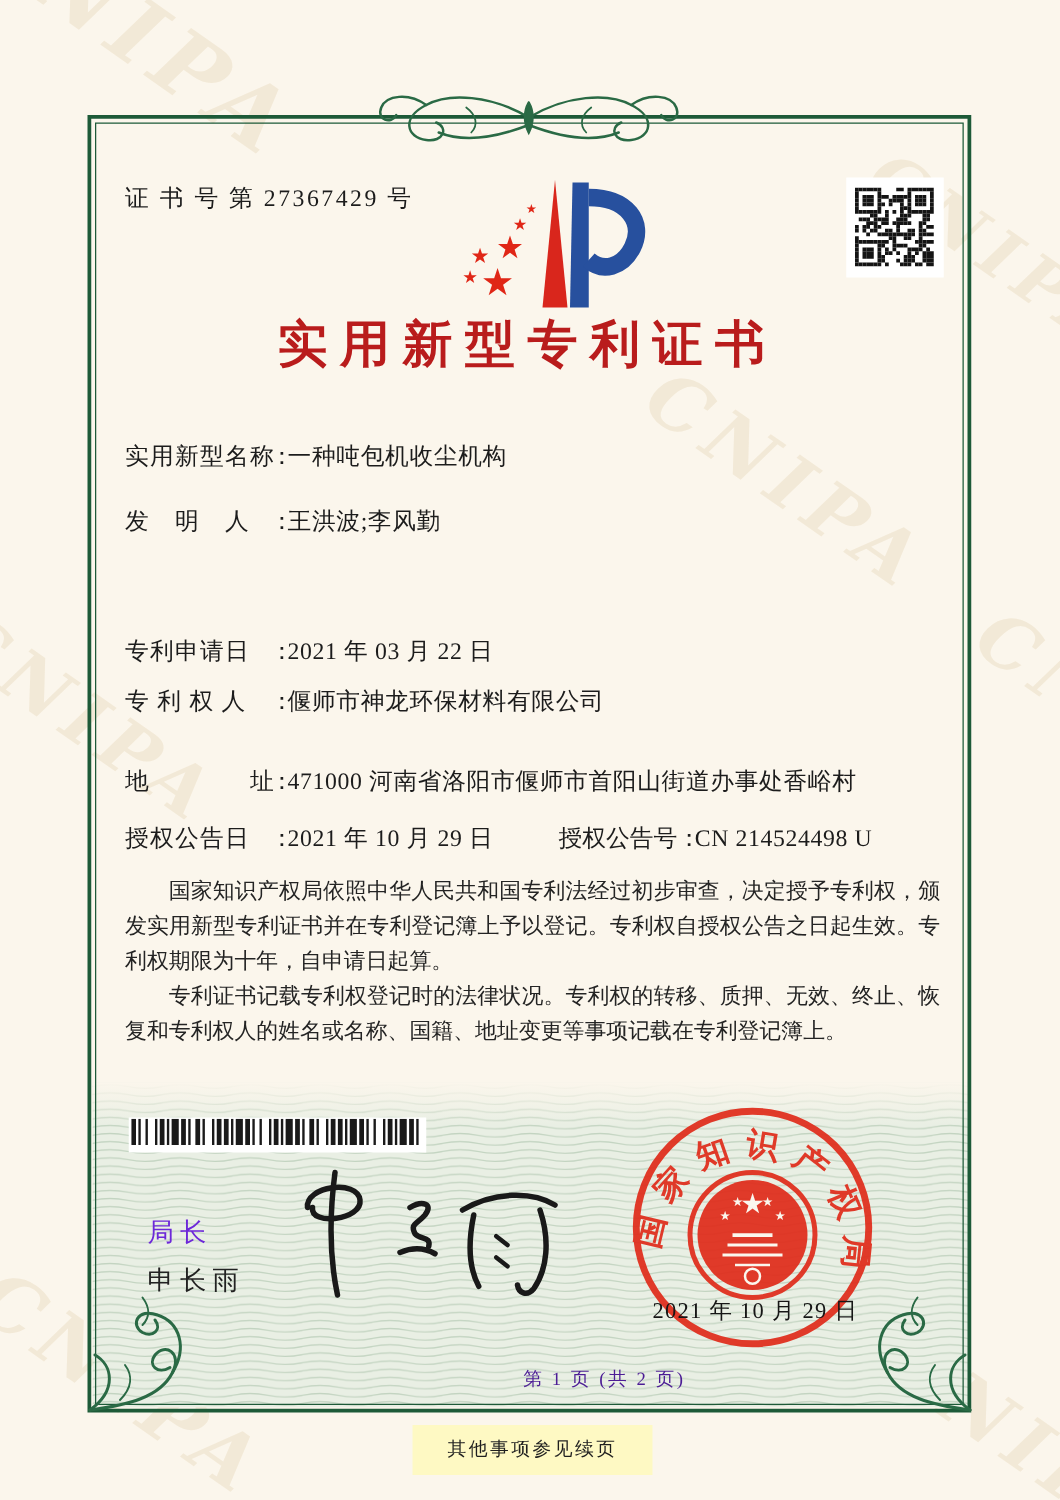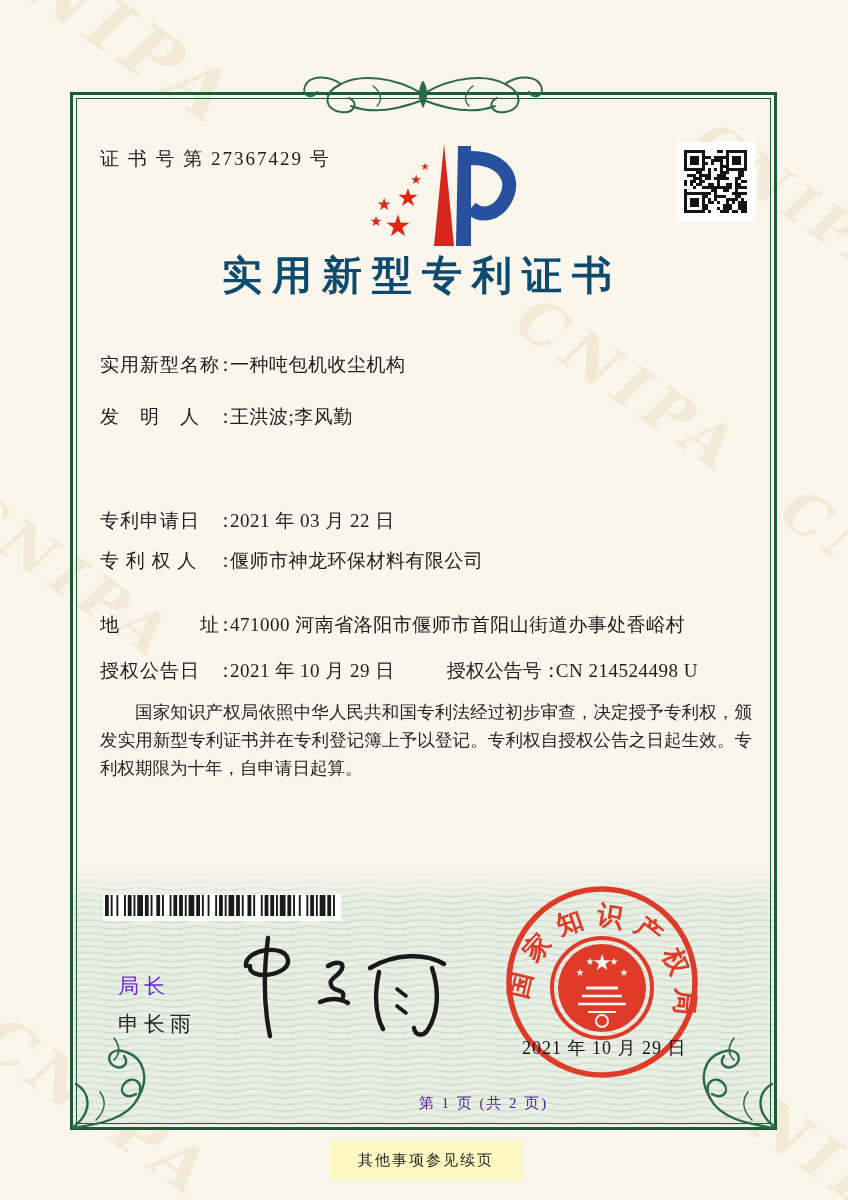--- a/index.html
+++ b/index.html
@@ -29,21 +29,21 @@
     border:1px solid #1d5a38;}
   .orn{position:absolute; z-index:4;}
   
   .cert-no{position:absolute; left:100px; top:146px; z-index:5;
     font-size:19px; letter-spacing:2px;}
   .logo{position:absolute; left:350px; top:140px; z-index:5;}
   .qrbox{position:absolute; left:677px; top:142px; width:78px; height:80px;
     background:#ffffff; z-index:5;}
   .qrbox svg{position:absolute; left:7px; top:8px;}
   .title{position:absolute; left:70px; top:248px; width:704px; z-index:5;
-    text-align:center; font-size:40px; font-weight:bold; letter-spacing:10px; color:#0c4a6e;}
+    text-align:center; font-size:40px; font-weight:bold; letter-spacing:10px; color:#b91c1c;}
   .frow{position:absolute; left:100px; font-size:19px; white-space:nowrap; z-index:5;}
   .flabel{display:inline-block; width:116px; letter-spacing:1px;}
   .fcolon{display:inline-block; width:14px;}
   .fvalue{letter-spacing:.5px;}
   .fvalue.fixed{display:inline-block; width:212px;}
   .body-text{position:absolute; left:100px; top:698px; width:652px; z-index:5;
     font-size:17.5px; line-height:28px; text-align:justify; color:#242424;}
   .body-text p{margin:0; text-indent:2em;font-family:Liberation Serif, serif;}
   .barcode{position:absolute; left:103px; top:894px; z-index:5; background:#fff; padding:1px 2px;}
   .director-title{position:absolute; left:118px; top:972px; z-index:5;
@@ -407,20 +407,21 @@
   <div class="frow" style="top:612px">
     <span class="flabel">地　　　　址</span><span class="fcolon">：</span><span class="fvalue">471000 河南省洛阳市偃师市首阳山街道办事处香峪村</span>
   </div>
   <div class="frow" style="top:658px">
     <span class="flabel">授权公告日</span><span class="fcolon">：</span><span class="fvalue fixed">2021 年 10 月 29 日</span>
     <span>授权公告号</span><span class="fcolon">：</span><span class="fvalue">CN 214524498 U</span>
   </div>
 
   <div class="body-text">
     <p>国家知识产权局依照中华人民共和国专利法经过初步审查，决定授予专利权，颁发实用新型专利证书并在专利登记簿上予以登记。专利权自授权公告之日起生效。专利权期限为十年，自申请日起算。</p>
+    <p>专利证书记载专利权登记时的法律状况。专利权的转移、质押、无效、终止、恢复和专利权人的姓名或名称、国籍、地址变更等事项记载在专利登记簿上。</p>
   </div>
 
   <div class="barcode">
     <svg id="bc" width="234" height="21">
         <rect x="0" y="0" width="3.8" height="21" fill="#1a1a1a"></rect>
         <rect x="5.699999999999999" y="0" width="1.9" height="21" fill="#1a1a1a"></rect>
         <rect x="11.399999999999999" y="0" width="1.9" height="21" fill="#1a1a1a"></rect>
         <rect x="19" y="0" width="1.9" height="21" fill="#1a1a1a"></rect>
         <rect x="22.799999999999997" y="0" width="3.8" height="21" fill="#1a1a1a"></rect>
         <rect x="28.499999999999996" y="0" width="1.9" height="21" fill="#1a1a1a"></rect>

